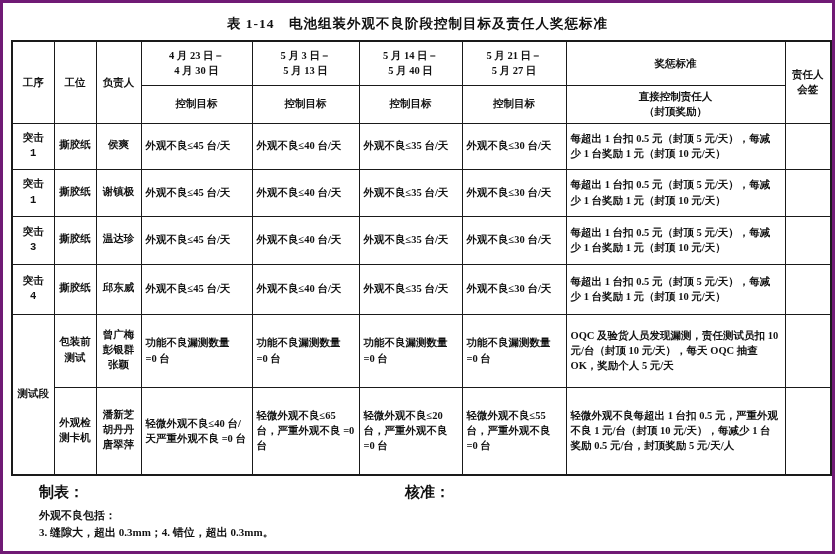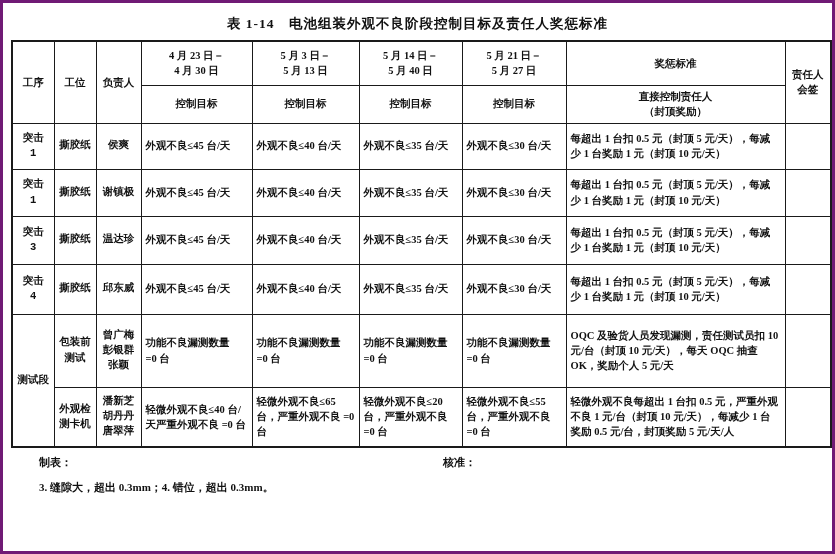--- a/index.html
+++ b/index.html
@@ -38,26 +38,26 @@
     box-sizing:border-box;
     overflow:hidden;
   }
   th{text-align:center;}
   td.c{text-align:center;font-family:Liberation Mono, monospace;}
   td.l{text-align:left;}
   .footer-row{
     position:relative;
     margin-top:7px;
     height:16px;
-    font-size:11px;
+    font-size:15px;
     font-weight:700;
     padding-left:46px;
   }
   .footer-row .maker{position:absolute;left:36px;top:0;}
-  .footer-row .approver{position:absolute;left:440px;top:0;}
+  .footer-row .approver{position:absolute;left:402px;top:0;}
   .notes{
     margin:8px 0 0 36px;
     font-size:11px;
     font-weight:700;
     line-height:1.55;
   }
   .notes .note-line{white-space:pre-line;}
 </style>
 </head>
 <body>
@@ -166,21 +166,21 @@
         <td class="l">功能不良漏测数量
 =0 台</td>
         <td class="l">功能不良漏测数量
 =0 台</td>
         <td class="l">功能不良漏测数量
 =0 台</td>
         <td class="l">OQC 及验货人员发现漏测，责任测试员扣 10 元/台（封顶 10 元/天），每天 OQC 抽查 OK，奖励个人 5 元/天</td>
         <td class="c"></td>
       </tr>
 
-      <tr style="height:60px">
+      <tr style="height:88px">
         <td class="c">外观检
 测卡机</td>
         <td class="c">潘新芝
 胡丹丹
 唐翠萍</td>
         <td class="l">轻微外观不良≤40 台/天严重外观不良 =0 台</td>
         <td class="l">轻微外观不良≤65 台，严重外观不良 =0 台</td>
         <td class="l">轻微外观不良≤20 台，严重外观不良 =0 台</td>
         <td class="l">轻微外观不良≤55 台，严重外观不良 =0 台</td>
         <td class="l">轻微外观不良每超出 1 台扣 0.5 元，严重外观不良 1 元/台（封顶 10 元/天），每减少 1 台奖励 0.5 元/台，封顶奖励 5 元/天/人</td>
@@ -188,16 +188,17 @@
       </tr>
     </tbody>
   </table>
 
   <div class="footer-row">
     <span class="maker">制表：</span>
     <span class="approver">核准：</span>
   </div>
 
   <div class="notes">
+    <div class="note-line">外观不良包括：</div>
     <div class="note-line">3. 缝隙大，超出 0.3mm；4. 错位，超出 0.3mm。</div>
   </div>
 
 </div>
 
 </body></html>

